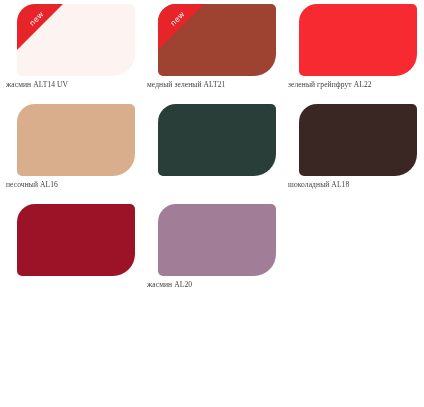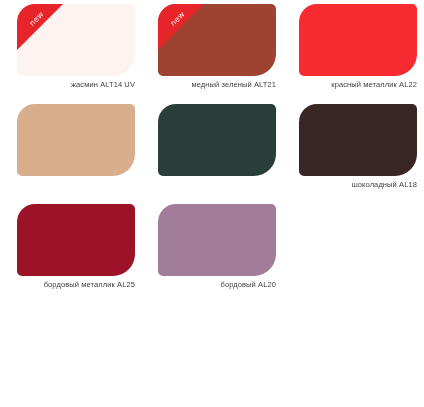--- a/index.html
+++ b/index.html
@@ -81,28 +81,28 @@
     letter-spacing: 0.6px;
     line-height: 1;
     font-family: "Liberation Sans", "DejaVu Sans", sans-serif;
   }
 
   .swatch-caption {
     position: absolute;
     left: 6px;
     right: 6px;
     top: 76px;
-    text-align: right;
+    text-align: left;
     font-size: 7.5px;
     line-height: 10px;
     color: #3f3f3f;
     letter-spacing: 0.1px;
     white-space: nowrap;
     overflow: hidden;
-    font-family: Liberation Sans, sans-serif;
+    font-family: Liberation Serif, serif;
   }
 </style>
 </head>
 <body>
 
 <div id="swatch-grid">
     <div class="swatch-cell">
       <div class="swatch-chip-wrap">
         <div class="swatch-chip" style="background: rgb(253, 243, 240);"></div>
         <div class="new-ribbon">
@@ -117,43 +117,43 @@
         <div class="new-ribbon">
           <span class="new-label">new</span>
         </div>
       </div>
       <div class="swatch-caption">медный зеленый  ALT21</div>
     </div>
     <div class="swatch-cell">
       <div class="swatch-chip-wrap">
         <div class="swatch-chip" style="background: rgb(247, 42, 50);"></div>
       </div>
-      <div class="swatch-caption">красный металлик AL22</div>
+      <div class="swatch-caption">зеленый грейпфрут AL22</div>
     </div>
     <div class="swatch-cell">
       <div class="swatch-chip-wrap">
         <div class="swatch-chip" style="background: rgb(217, 174, 141);"></div>
       </div>
+      <div class="swatch-caption">песочный AL16</div>
     </div>
     <div class="swatch-cell">
       <div class="swatch-chip-wrap">
         <div class="swatch-chip" style="background: rgb(42, 62, 57);"></div>
       </div>
     </div>
     <div class="swatch-cell">
       <div class="swatch-chip-wrap">
         <div class="swatch-chip" style="background: rgb(58, 39, 35);"></div>
       </div>
       <div class="swatch-caption">шоколадный AL18</div>
     </div>
     <div class="swatch-cell">
       <div class="swatch-chip-wrap">
         <div class="swatch-chip" style="background: rgb(156, 18, 38);"></div>
       </div>
-      <div class="swatch-caption">бордовый металлик AL25</div>
     </div>
     <div class="swatch-cell">
       <div class="swatch-chip-wrap">
         <div class="swatch-chip" style="background: rgb(162, 125, 151);"></div>
       </div>
-      <div class="swatch-caption">бордовый AL20</div>
+      <div class="swatch-caption">жасмин AL20</div>
     </div>
   </div>
 
 </body></html>

